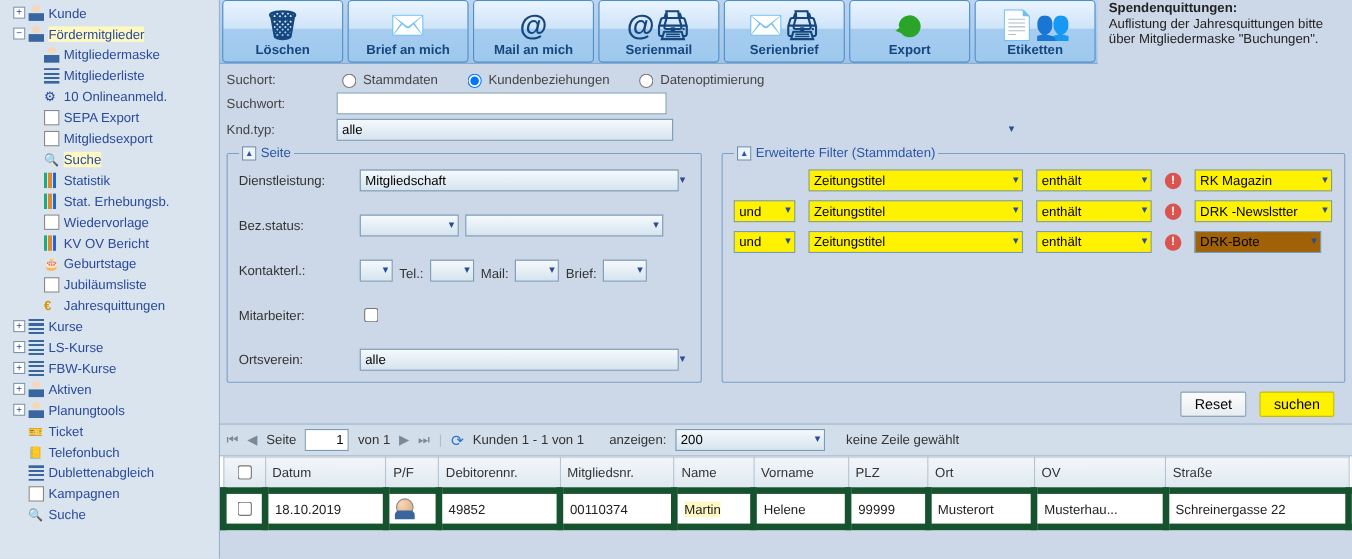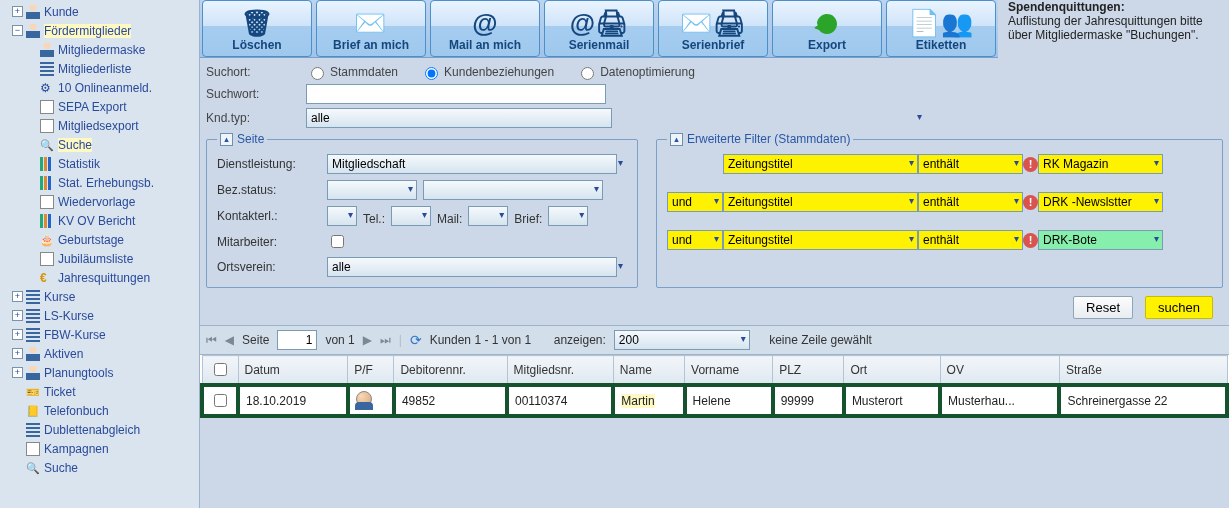--- a/index.html
+++ b/index.html
@@ -108,27 +108,27 @@
   }
   fieldset.panel legend {
     color:#2a57a5; font-size:12px; padding:0 3px;
     display:flex; align-items:center; gap:4px;
   }
   .legend-toggle {
     width:13px; height:13px; border:1px solid #6e90ac; background:#eef4f9;
     display:inline-flex; align-items:center; justify-content:center; font-size:9px; color:#2a57a5;
   }
   .filter-grid {
-    display:grid; grid-template-columns:110px 300px; row-gap:6px; align-items:center;
+    display:grid; grid-template-columns:110px 300px; row-gap:21px; align-items:center;
   }
   .filter-grid .row-cells { display:flex; gap:6px; align-items:flex-end;}
   .mini-label { font-size:12px; color:#333;}
 
   
-  .ext-filter-row { display:flex; gap:0; align-items:center; margin-bottom:18px;}
+  .ext-filter-row { display:flex; gap:12px; align-items:center; margin-bottom:8px;}
   .warn-icon {
     width:15px; height:15px; border-radius:50%;
     background:#d9534f; color:#fff; font-weight:bold;
     display:inline-flex; align-items:center; justify-content:center; font-size:11px;
   }
 
   
   .bottom-buttons { display:flex; justify-content:flex-end; gap:12px; padding:8px 16px 6px 6px;}
   .btn {
     border:1px solid #8ea4b7; background:linear-gradient(#fcfcfc,#e8edf1);
@@ -149,21 +149,21 @@
   .pager input.page-num { width:40px; text-align:right;}
 
   
   .table { border-collapse:collapse; width:100%; background:#fff;}
   .table th {
     background:linear-gradient(#f2f6fa,#dfe8f0);
     border:1px solid #b5c4d2; text-align:left; padding:4px 6px;
     font-weight:normal; color:#333; font-size:12px;
   }
   .table td {
-    border:4px solid #14532d; padding:4px 6px; font-size:12px; color:#222;
+    border:6px solid #14532d; padding:4px 6px; font-size:12px; color:#222;
     background:#fff;
   }
   .table th.chk, .table td.chk { width:24px; text-align:center;}
   .pf-icon {
     width:16px;height:16px;border-radius:50%;
     background:radial-gradient(circle at 30% 30%, #f8d7b8, #d9a678);
     border:1px solid #888; display:inline-block;
   }
   .pf-icon::after{
     content:''; display:block; width:18px;height:8px; background:#3a66a0;
@@ -509,21 +509,21 @@
             <span class="sel-wrap"><select style="width:195px;background:#fff200"><option>Zeitungstitel</option></select></span>
             <span class="sel-wrap"><select style="width:105px;background:#fff200"><option>enthält</option></select></span>
             <span class="warn-icon">!</span>
             <span class="sel-wrap"><select style="width:125px;background:#fff200"><option>DRK -Newslstter</option></select></span>
           </div>
           <div class="ext-filter-row">
             <span class="sel-wrap"><select style="width:56px;background:#fff200"><option>und</option></select></span>
             <span class="sel-wrap"><select style="width:195px;background:#fff200"><option>Zeitungstitel</option></select></span>
             <span class="sel-wrap"><select style="width:105px;background:#fff200"><option>enthält</option></select></span>
             <span class="warn-icon">!</span>
-            <span class="sel-wrap"><select style="width:125px;background:#86efac"><option>DRK-Bote</option></select></span>
+            <span class="sel-wrap"><select style="width:115px;background:#a16207"><option>DRK-Bote</option></select></span>
           </div>
         </div>
     </fieldset>
   </div>
 
   <div class="bottom-buttons">
     <button class="btn">Reset</button>
     <button class="btn hl">suchen</button>
   </div>
 

